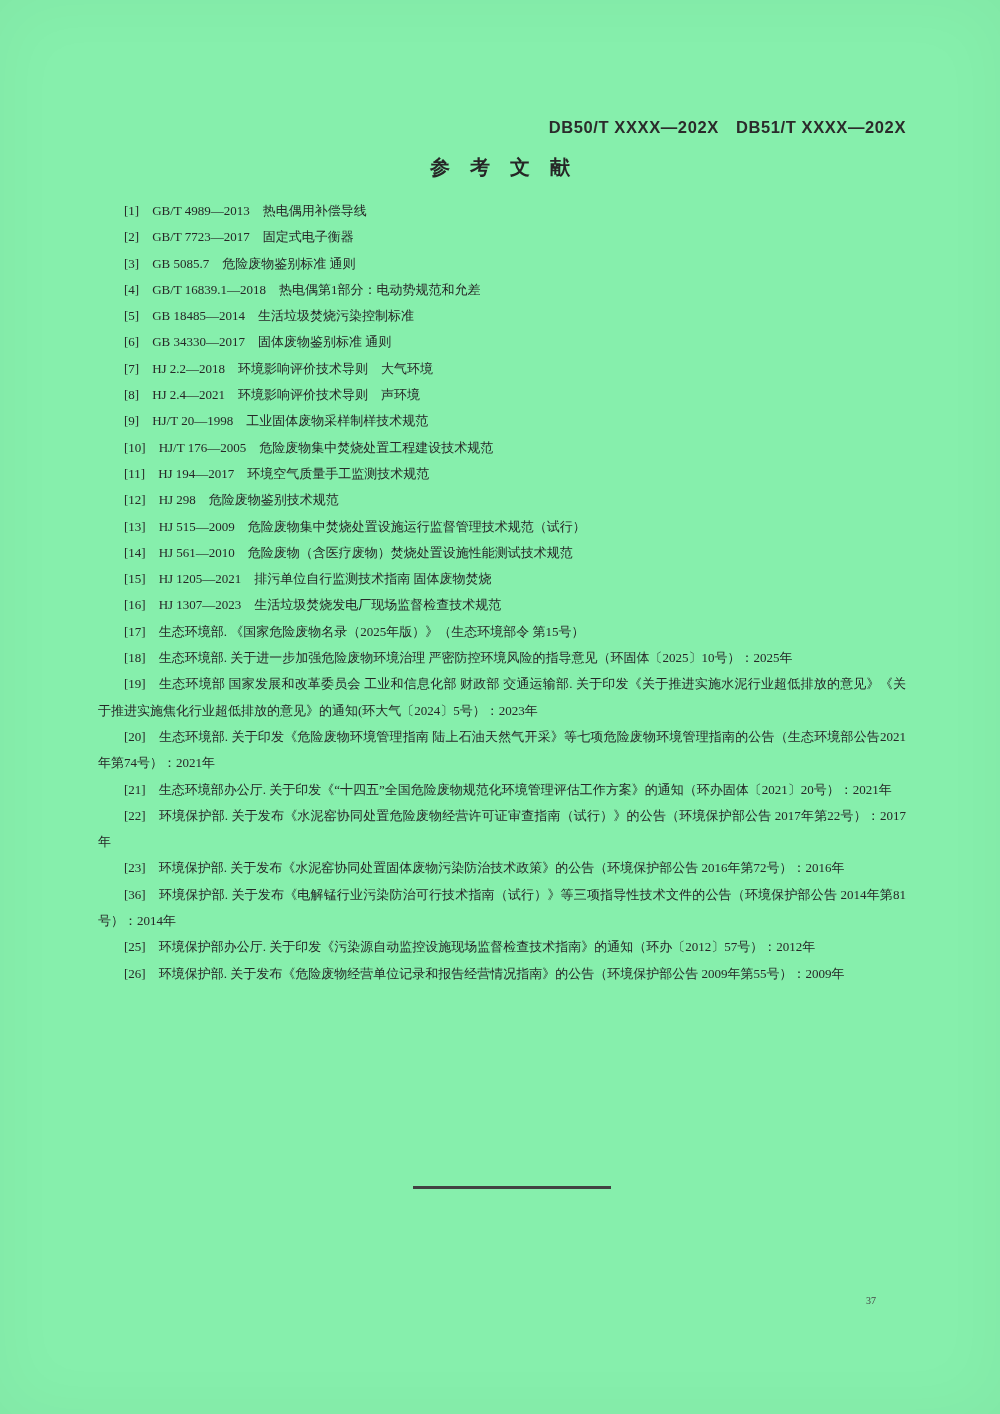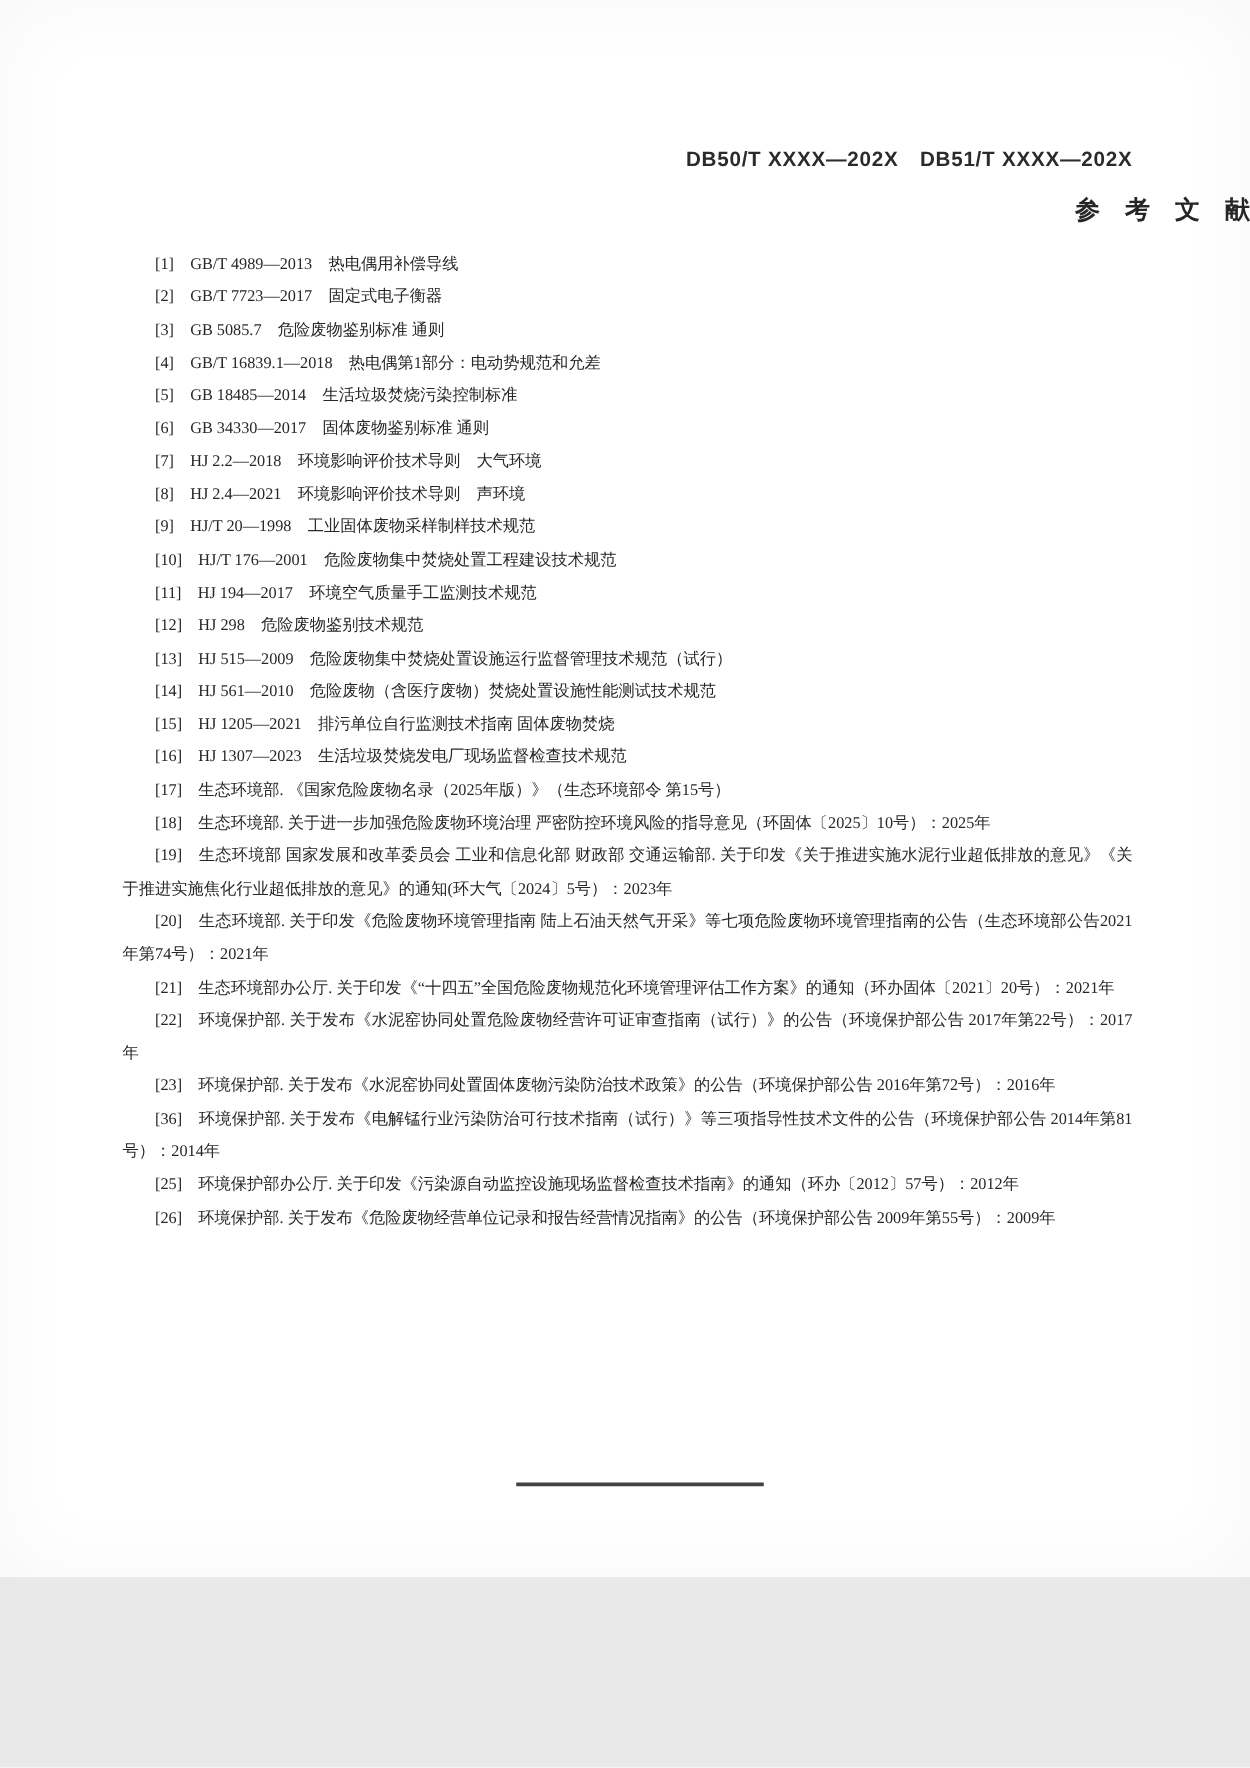--- a/index.html
+++ b/index.html
@@ -3,23 +3,23 @@
 <meta charset="utf-8">
 <style>
   html, body {
     margin: 0;
     padding: 0;
     background: #e9e9e9;
   }
   .page {
     position: relative;
     width: 1000px;
-    height: 1262px;
+    height: 1414px;
     margin: 0 auto;
-    background: #ffffff;
+    background: #86efac;
     box-shadow: inset 0 0 70px rgba(0,0,0,0.035);
     font-family: "Liberation Serif", "DejaVu Serif", serif;
     color: #272727;
     overflow: hidden;
   }
   .header-codes {
     position: absolute;
     top: 117px;
     right: 94px;
     font-family: "Liberation Sans", "DejaVu Sans", sans-serif;
@@ -28,21 +28,21 @@
     letter-spacing: 0.6px;
     color: #2b2b2b;
     white-space: nowrap;
   }
   .doc-title {
     position: absolute;
     top: 154px;
     left: 0;
     width: 100%;
     margin: 0;
-    text-align: right;
+    text-align: center;
     font-size: 20px;
     font-weight: 700;
     color: #262626;
   }
   .refs {
     position: absolute;
     top: 198px;
     left: 98px;
     width: 808px;
     font-size: 13px;
@@ -83,21 +83,21 @@
   <div class="refs">
     <p class="ref">[1]　GB/T 4989—2013　热电偶用补偿导线</p>
     <p class="ref">[2]　GB/T 7723—2017　固定式电子衡器</p>
     <p class="ref">[3]　GB 5085.7　危险废物鉴别标准 通则</p>
     <p class="ref">[4]　GB/T 16839.1—2018　热电偶第1部分：电动势规范和允差</p>
     <p class="ref">[5]　GB 18485—2014　生活垃圾焚烧污染控制标准</p>
     <p class="ref">[6]　GB 34330—2017　固体废物鉴别标准 通则</p>
     <p class="ref">[7]　HJ 2.2—2018　环境影响评价技术导则　大气环境</p>
     <p class="ref">[8]　HJ 2.4—2021　环境影响评价技术导则　声环境</p>
     <p class="ref">[9]　HJ/T 20—1998　工业固体废物采样制样技术规范</p>
-    <p class="ref">[10]　HJ/T 176—2001　危险废物集中焚烧处置工程建设技术规范</p>
+    <p class="ref">[10]　HJ/T 176—2005　危险废物集中焚烧处置工程建设技术规范</p>
     <p class="ref">[11]　HJ 194—2017　环境空气质量手工监测技术规范</p>
     <p class="ref">[12]　HJ 298　危险废物鉴别技术规范</p>
     <p class="ref">[13]　HJ 515—2009　危险废物集中焚烧处置设施运行监督管理技术规范（试行）</p>
     <p class="ref">[14]　HJ 561—2010　危险废物（含医疗废物）焚烧处置设施性能测试技术规范</p>
     <p class="ref">[15]　HJ 1205—2021　排污单位自行监测技术指南 固体废物焚烧</p>
     <p class="ref">[16]　HJ 1307—2023　生活垃圾焚烧发电厂现场监督检查技术规范</p>
     <p class="ref">[17]　生态环境部. 《国家危险废物名录（2025年版）》（生态环境部令 第15号）</p>
     <p class="ref">[18]　生态环境部. 关于进一步加强危险废物环境治理 严密防控环境风险的指导意见（环固体〔2025〕10号）：2025年</p>
     <p class="ref">[19]　生态环境部 国家发展和改革委员会 工业和信息化部 财政部 交通运输部. 关于印发《关于推进实施水泥行业超低排放的意见》《关于推进实施焦化行业超低排放的意见》的通知(环大气〔2024〕5号）：2023年</p>
     <p class="ref">[20]　生态环境部. 关于印发《危险废物环境管理指南 陆上石油天然气开采》等七项危险废物环境管理指南的公告（生态环境部公告2021年第74号）：2021年</p>

